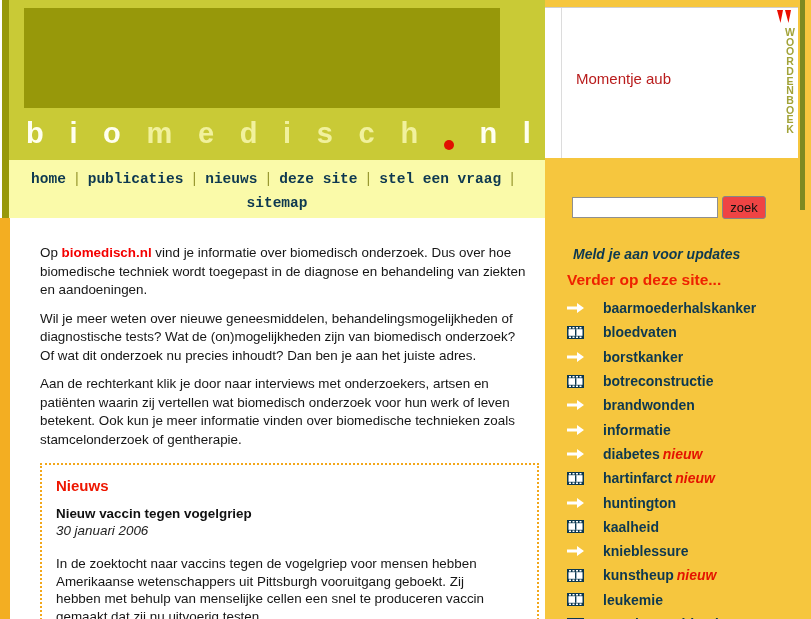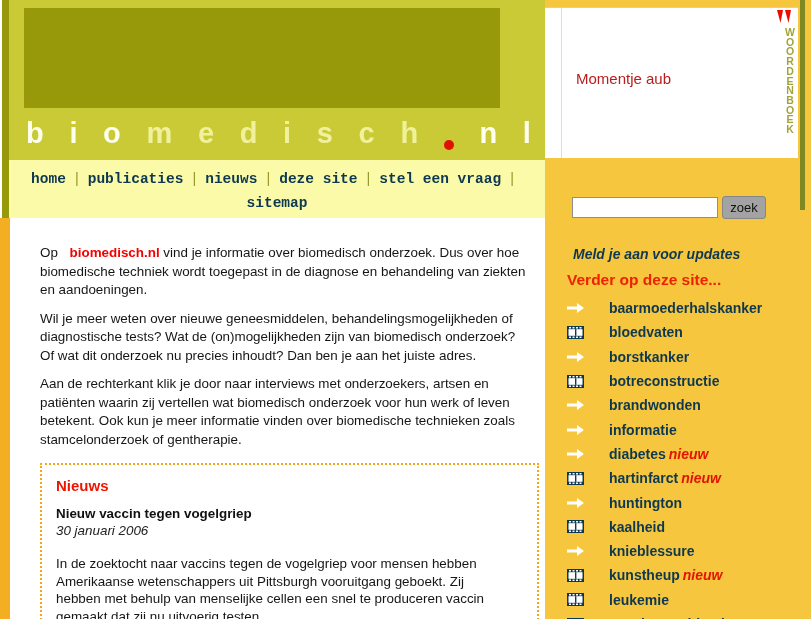--- a/index.html
+++ b/index.html
@@ -21,21 +21,21 @@
   .nav{position:absolute;left:9px;top:160px;width:536px;height:58px;background:#fafaa9;
        text-align:center;color:#0d3850;font-weight:bold;font-size:14.5px;padding-top:7px;box-sizing:border-box;}
   .nav-line{line-height:23px;}
   .nav-item{cursor:pointer;font-family:Liberation Mono, monospace;}
   .nav-sep{color:#97972f;padding:0 9px;font-weight:normal;}
 
   .content{position:absolute;left:0;top:218px;width:545px;height:401px;background:#fff;}
   .amber-stripe{position:absolute;left:0;top:0;width:10px;height:401px;background:#f3ae22;}
   .paragraphs{position:absolute;left:40px;top:26px;width:492px;font-size:13.4px;line-height:18.5px;color:#161616;}
   .paragraphs p{margin:0 0 10px 0;}
-  .red-link{color:#f40000;font-weight:bold;cursor:pointer;margin-left:8px;}
+  .red-link{color:#f40000;font-weight:bold;cursor:pointer;}
 
   .news-box{position:absolute;left:40px;top:245px;width:469px;height:152px;border:2px dotted #f2a71b;
             padding:9px 12px 0 14px;box-sizing:content-box;overflow:hidden;}
   .news-title{color:#ee1600;font-weight:bold;font-size:15px;margin:3px 0 11px 0;}
   .article-title{font-weight:bold;font-size:13.4px;line-height:17px;color:#111;}
   .article-date{font-style:italic;font-size:13.4px;line-height:17px;color:#222;}
   .article-body{font-size:13.4px;line-height:17.5px;color:#161616;width:446px;margin-top:16px;}
   .read-more{display:flex;align-items:center;margin-top:1px;cursor:pointer;}
   .read-more span{color:#2233c0;font-weight:bold;font-size:13.4px;margin-left:6px;}
 
@@ -44,30 +44,30 @@
   .white-box{position:absolute;left:0;top:7px;width:253px;height:150px;background:#fff;border-top:1px solid #cfcfcf;}
   .inner-line{position:absolute;left:16px;top:0;height:100%;border-left:1px solid #dcdcdc;}
   .loading-text{position:absolute;left:31px;top:62px;font-size:15px;color:#b91c1c;}
   .w-logo{position:absolute;right:5px;top:2px;}
   .vert-text{position:absolute;right:3px;top:20px;display:flex;flex-direction:column;align-items:center;}
   .vert-text span{font-size:10.5px;font-weight:bold;color:#a2a338;line-height:9.7px;}
   .olive-bar{position:absolute;left:255px;top:0;width:5px;height:210px;background:#7d8a21;}
 
   .search-input{position:absolute;left:27px;top:197px;width:138px;height:17px;border:1px solid #8f8f8f;
                 font-size:13px;padding:1px 3px;}
-  .zoek-btn{position:absolute;left:177px;top:196px;width:44px;height:23px;background:#a3a3a3;
+  .zoek-btn{position:absolute;left:177px;top:196px;width:44px;height:23px;background:#ef4444;
             border:1px solid #868686;border-radius:3px;font-size:13px;color:#111;
             font-family:"Liberation Sans",sans-serif;cursor:pointer;}
   .updates{position:absolute;left:28px;top:246px;font-size:14px;font-weight:bold;font-style:italic;
            color:#0d3850;cursor:pointer;}
   .side-heading{position:absolute;left:22px;top:271px;font-size:15.5px;font-weight:bold;color:#ee2200;}
   .side-links{position:absolute;left:22px;top:296px;width:240px;}
   .side-link{height:24.3px;display:flex;align-items:center;cursor:pointer;}
   .side-link .icon{width:20px;display:flex;align-items:center;}
-  .side-link .lbl{color:#0d3850;font-weight:bold;font-size:14px;margin-left:22px;white-space:nowrap;text-align:center;}
+  .side-link .lbl{color:#0d3850;font-weight:bold;font-size:14px;margin-left:16px;white-space:nowrap;text-align:center;}
   .side-link .badge{color:#e41300;font-weight:bold;font-style:italic;font-size:14px;margin-left:3px;}
 </style>
 </head>
 <body>
 
 <div id="page">
 
   <div class="left-col">
     <div class="header-band">
       <div class="banner-rect"></div>

